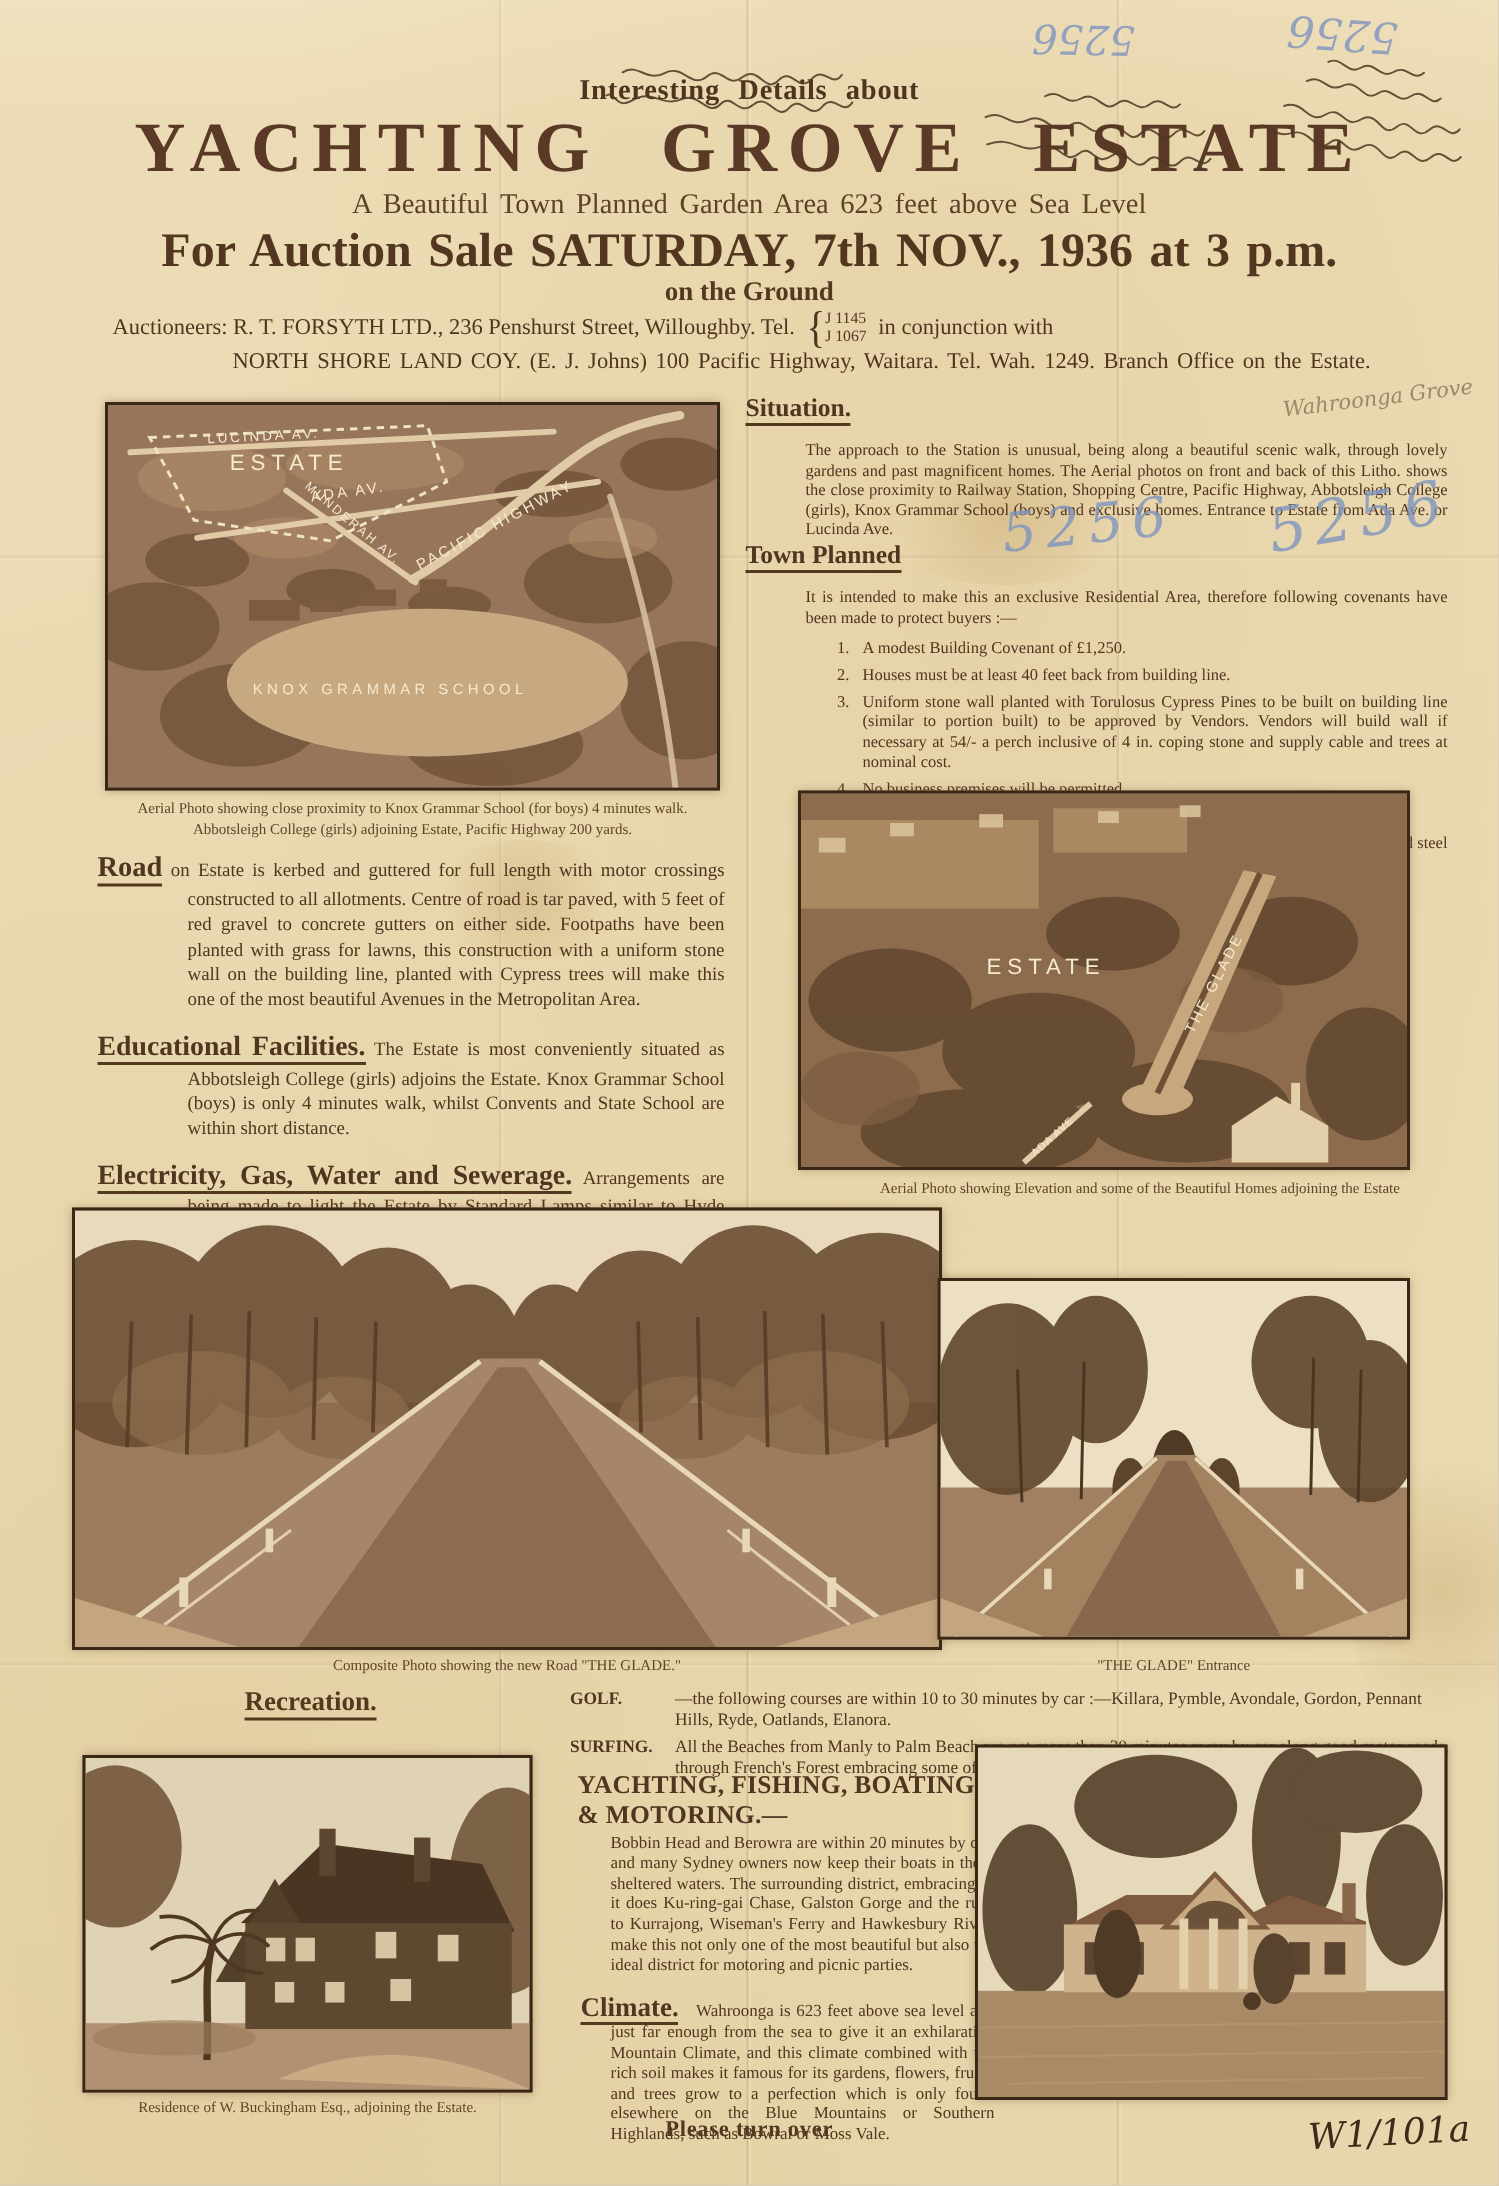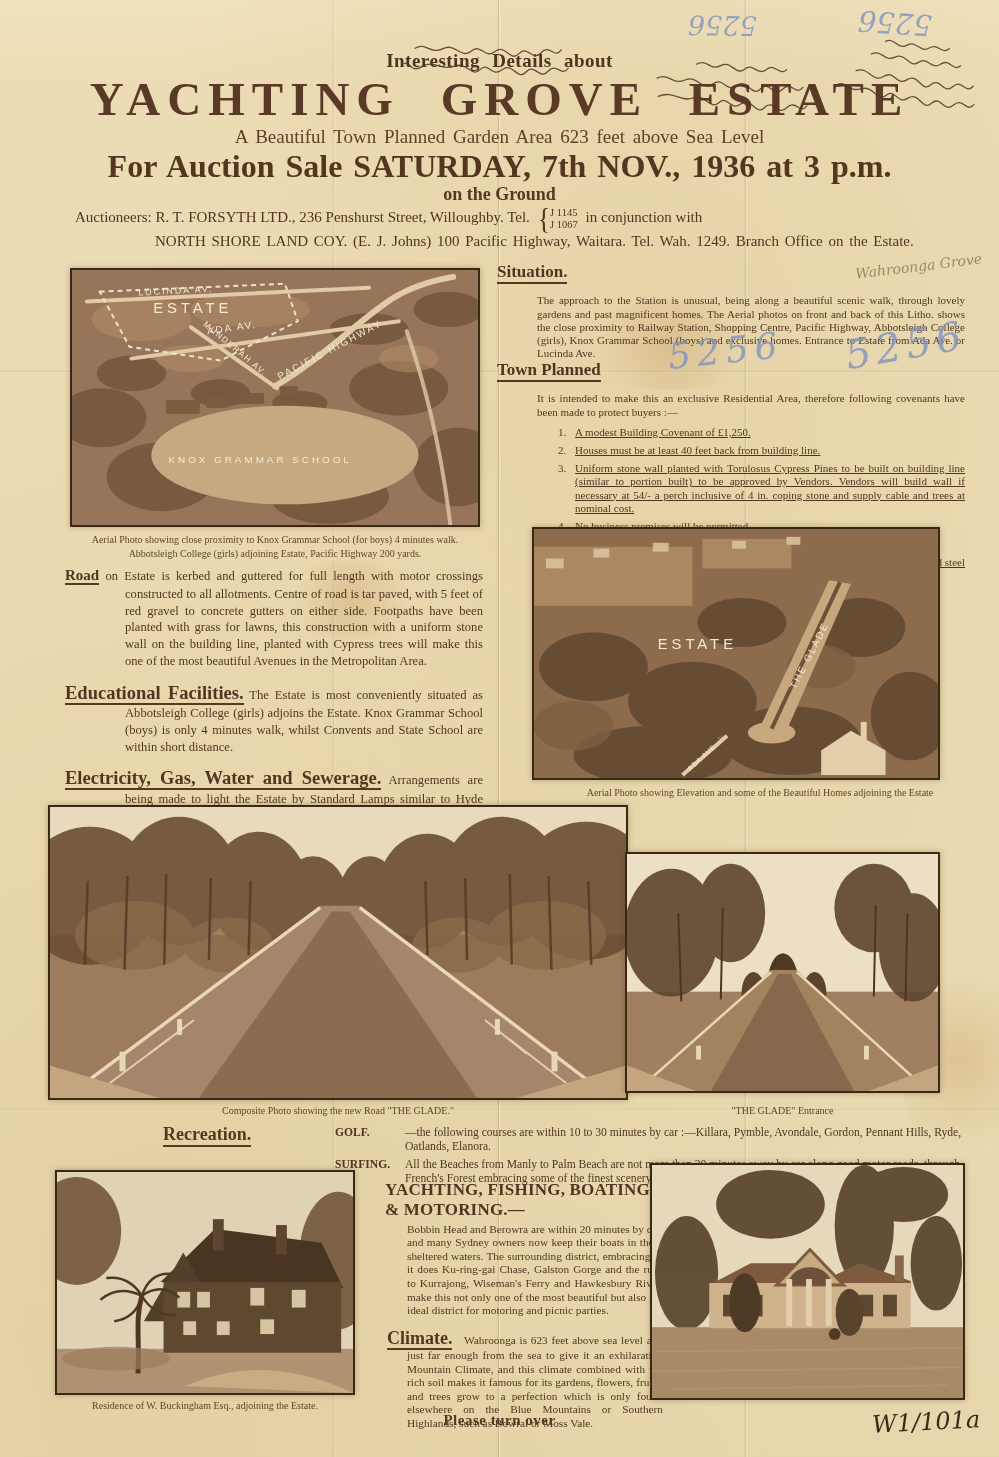--- a/index.html
+++ b/index.html
@@ -23,37 +23,37 @@
   .telwrap{display:inline-flex;align-items:center;vertical-align:middle;margin:0 4px;}
   .brace{font-size:26px;line-height:1;transform:scaleY(1.15);}
   .telnums{display:flex;flex-direction:column;font-size:10.5px;line-height:1.15;text-align:left;}
   
   .hu{font-weight:bold;border-bottom:2.5px solid #54381f;padding-bottom:1px;}
   .sec-head-lg{font-size:19px;}
   
   .rcol{left:497px;width:468px;font-size:11px;line-height:1.2;color:#503620;}
   .rcol .head{font-size:17px;margin-bottom:6px;}
   .rcol p{margin:0 0 7px 40px;text-align:justify;}
-  .covenants{margin:2px 0 0 72px;padding:0;text-decoration:underline;}
+  .covenants{margin:2px 0 0 72px;padding:0;}
   .covenants li{margin:0 0 5px 0;padding-left:6px;text-align:justify;}
   
   .lcol{left:65px;width:418px;font-size:12.6px;line-height:1.33;color:#503620;}
   .lsec{margin:0 0 11px 0;padding-left:60px;text-indent:-60px;text-align:justify;}
   .lhead{font-weight:bold;border-bottom:2.5px solid #54381f;padding-bottom:0;}
-  .lhead.sz1{font-size:15px;}
+  .lhead.sz1{font-size:19px;}
   .lhead.sz2{font-size:18.5px;}
   
   .photo{position:absolute;border:2px solid #3a2817;box-sizing:border-box;background:#97755a;box-shadow:0 0 6px rgba(90,60,30,.35);}
   .photo svg{display:block;width:100%;height:100%;}
   .caption{position:absolute;font-size:10px;color:#5f4528;text-align:center;line-height:1.35;}
   .maplabel{fill:#f5ead0;font-family:"Liberation Sans",sans-serif;}
   
   .rec-head{left:163px;top:1124px;font-size:18px;}
   .recbody{left:335px;top:1126px;width:632px;font-size:11.6px;line-height:1.25;color:#4f3520;}
-  .recrow{display:flex;margin-bottom:3px;}
+  .recrow{display:flex;margin-bottom:3px;padding-left:45px;}
   .recrow .lbl{font-weight:bold;flex:0 0 70px;}
   .recrow .txt{flex:1;}
   
   .midcol{left:385px;top:1180px;width:278px;font-size:11.3px;line-height:1.2;color:#503620;}
   .midcol .yhead{font-weight:bold;font-size:17px;letter-spacing:.2px;}
   .midcol p{margin:2px 0 10px 0;padding-left:22px;text-align:justify;}
   .climate-p{padding-left:20px;text-indent:-20px;text-align:justify;margin:0;}
   .climate-h{font-size:18px;font-weight:bold;border-bottom:2.5px solid #54381f;margin-right:8px;}
   
   .turnover{top:1412px;font-size:15px;font-weight:bold;letter-spacing:.5px;}

